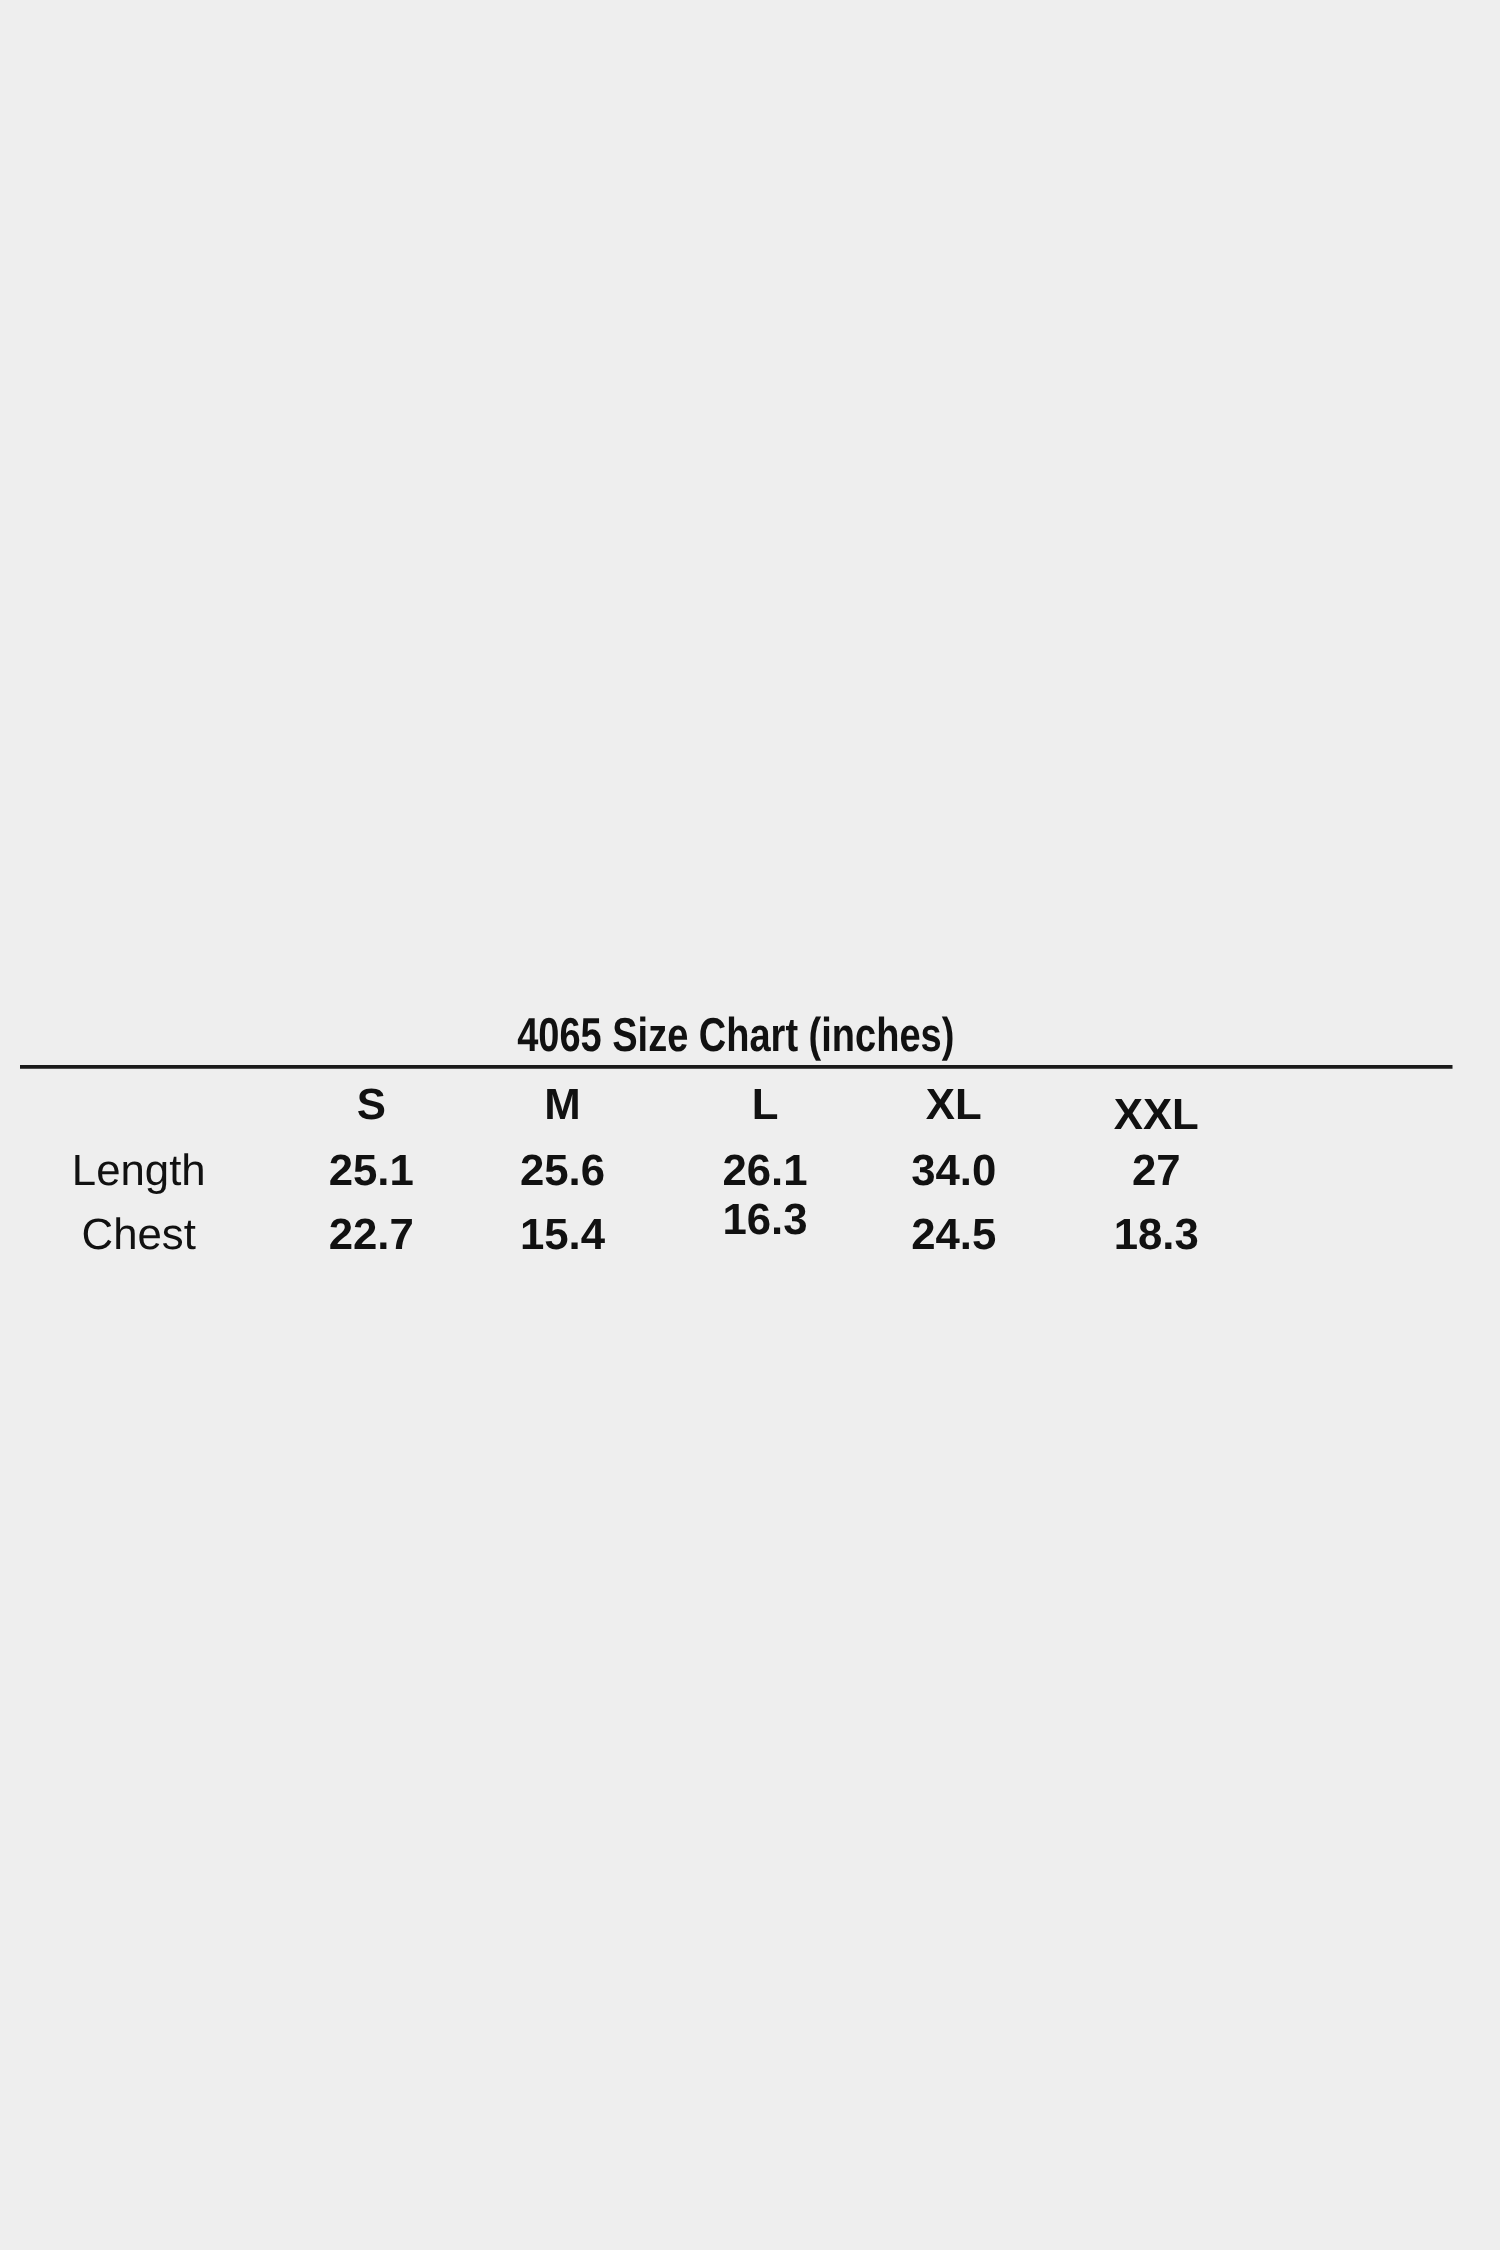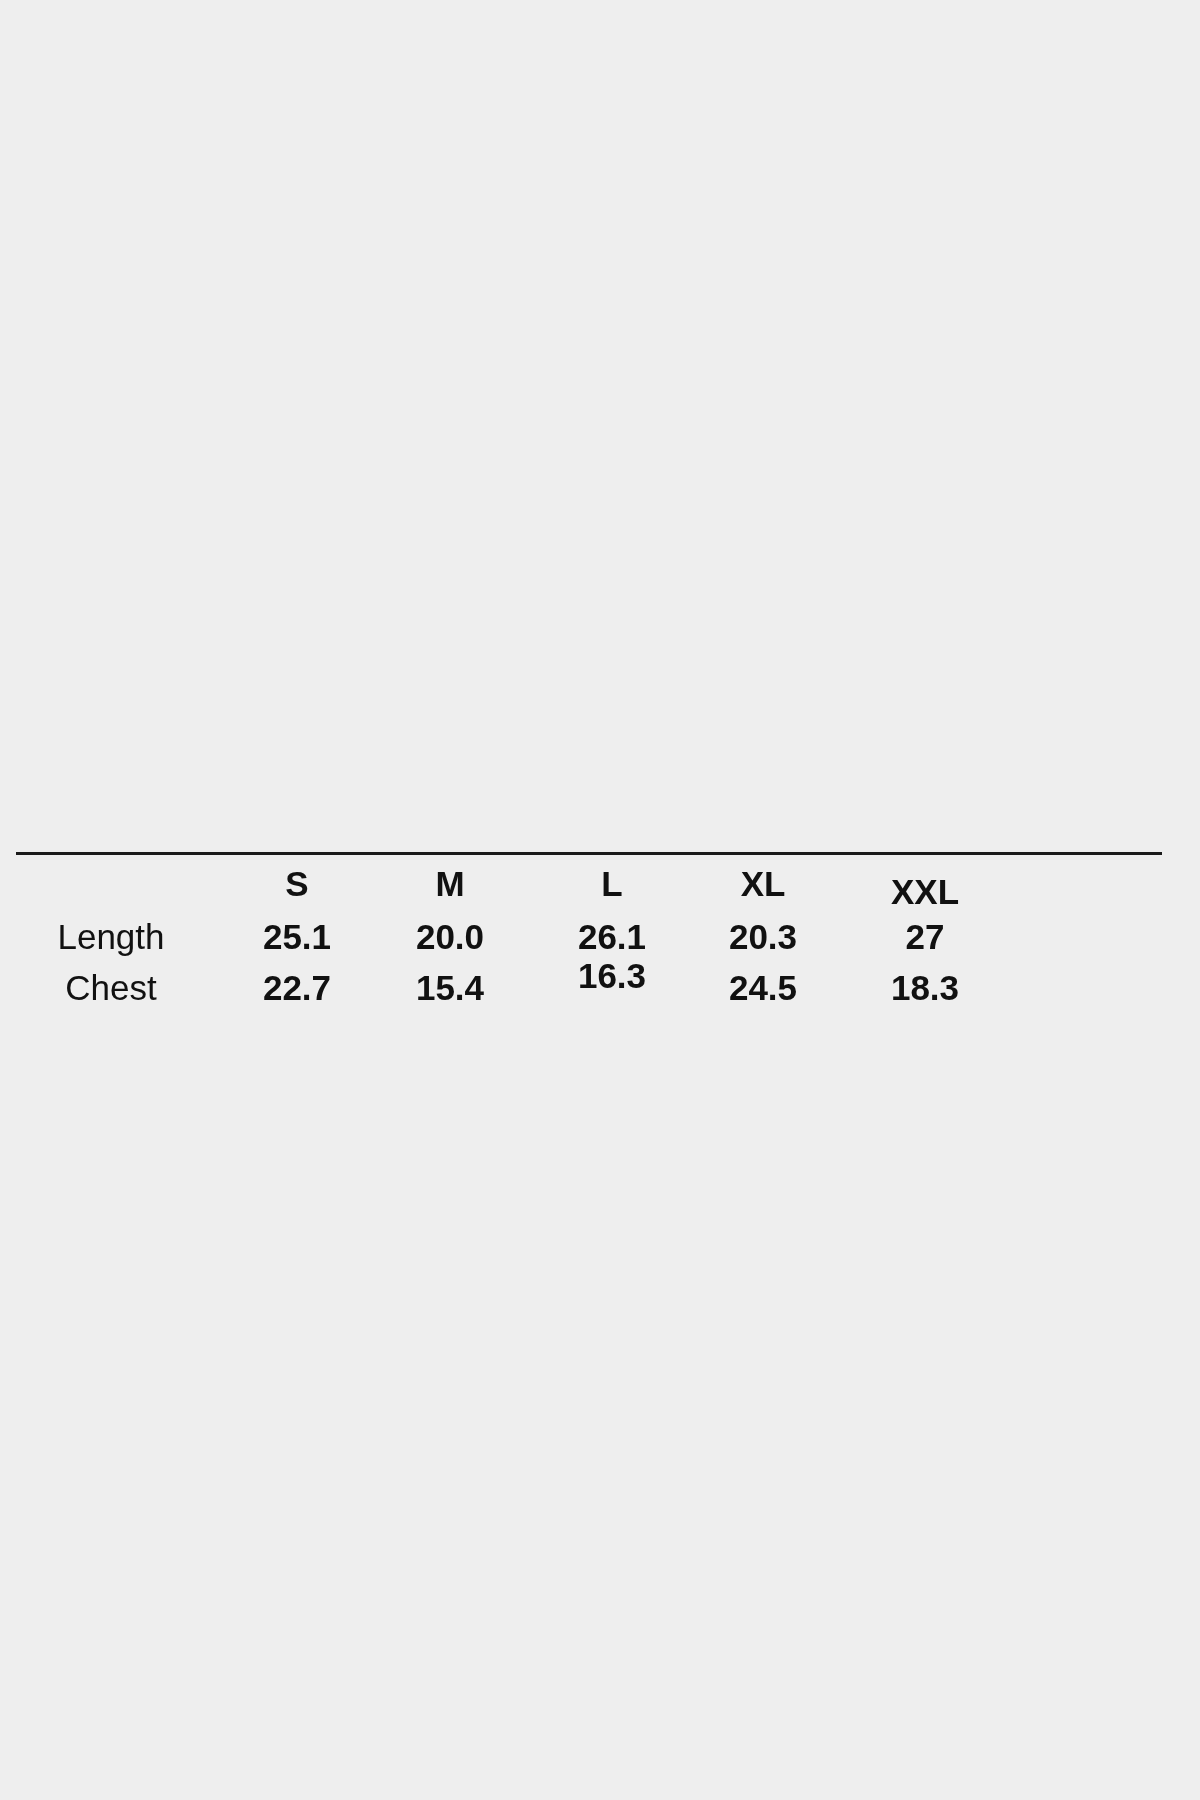--- a/index.html
+++ b/index.html
@@ -51,34 +51,37 @@
   }
   .hdr { font-weight: 700; }
   .lbl { font-weight: 400; }
   .val { font-weight: 700; }
 </style>
 </head>
 <body>
 
 <div class="canvas">
 
+  <div class="title-wrap">
+    <span class="title-text">4065 Size Chart (inches)</span>
+  </div>
 
   <div class="rule"></div>
 
   <span class="cell hdr" style="left:297px; top:864px">S</span>
   <span class="cell hdr" style="left:450px; top:864px">M</span>
   <span class="cell hdr" style="left:612px; top:864px">L</span>
   <span class="cell hdr" style="left:763px; top:864px">XL</span>
   <span class="cell hdr" style="left:925px; top:872px">XXL</span>
 
   <span class="cell lbl" style="left:111px; top:917px">Length</span>
   <span class="cell val" style="left:297px; top:917px">25.1</span>
-  <span class="cell val" style="left:450px; top:917px">20.0</span>
+  <span class="cell val" style="left:450px; top:917px">25.6</span>
   <span class="cell val" style="left:612px; top:917px">26.1</span>
-  <span class="cell val" style="left:763px; top:917px">20.3</span>
+  <span class="cell val" style="left:763px; top:917px">34.0</span>
   <span class="cell val" style="left:925px; top:917px">27</span>
 
   <span class="cell lbl" style="left:111px; top:968px">Chest</span>
   <span class="cell val" style="left:297px; top:968px">22.7</span>
   <span class="cell val" style="left:450px; top:968px">15.4</span>
   <span class="cell val" style="left:612px; top:956px">16.3</span>
   <span class="cell val" style="left:763px; top:968px">24.5</span>
   <span class="cell val" style="left:925px; top:968px">18.3</span>
 
 </div>

